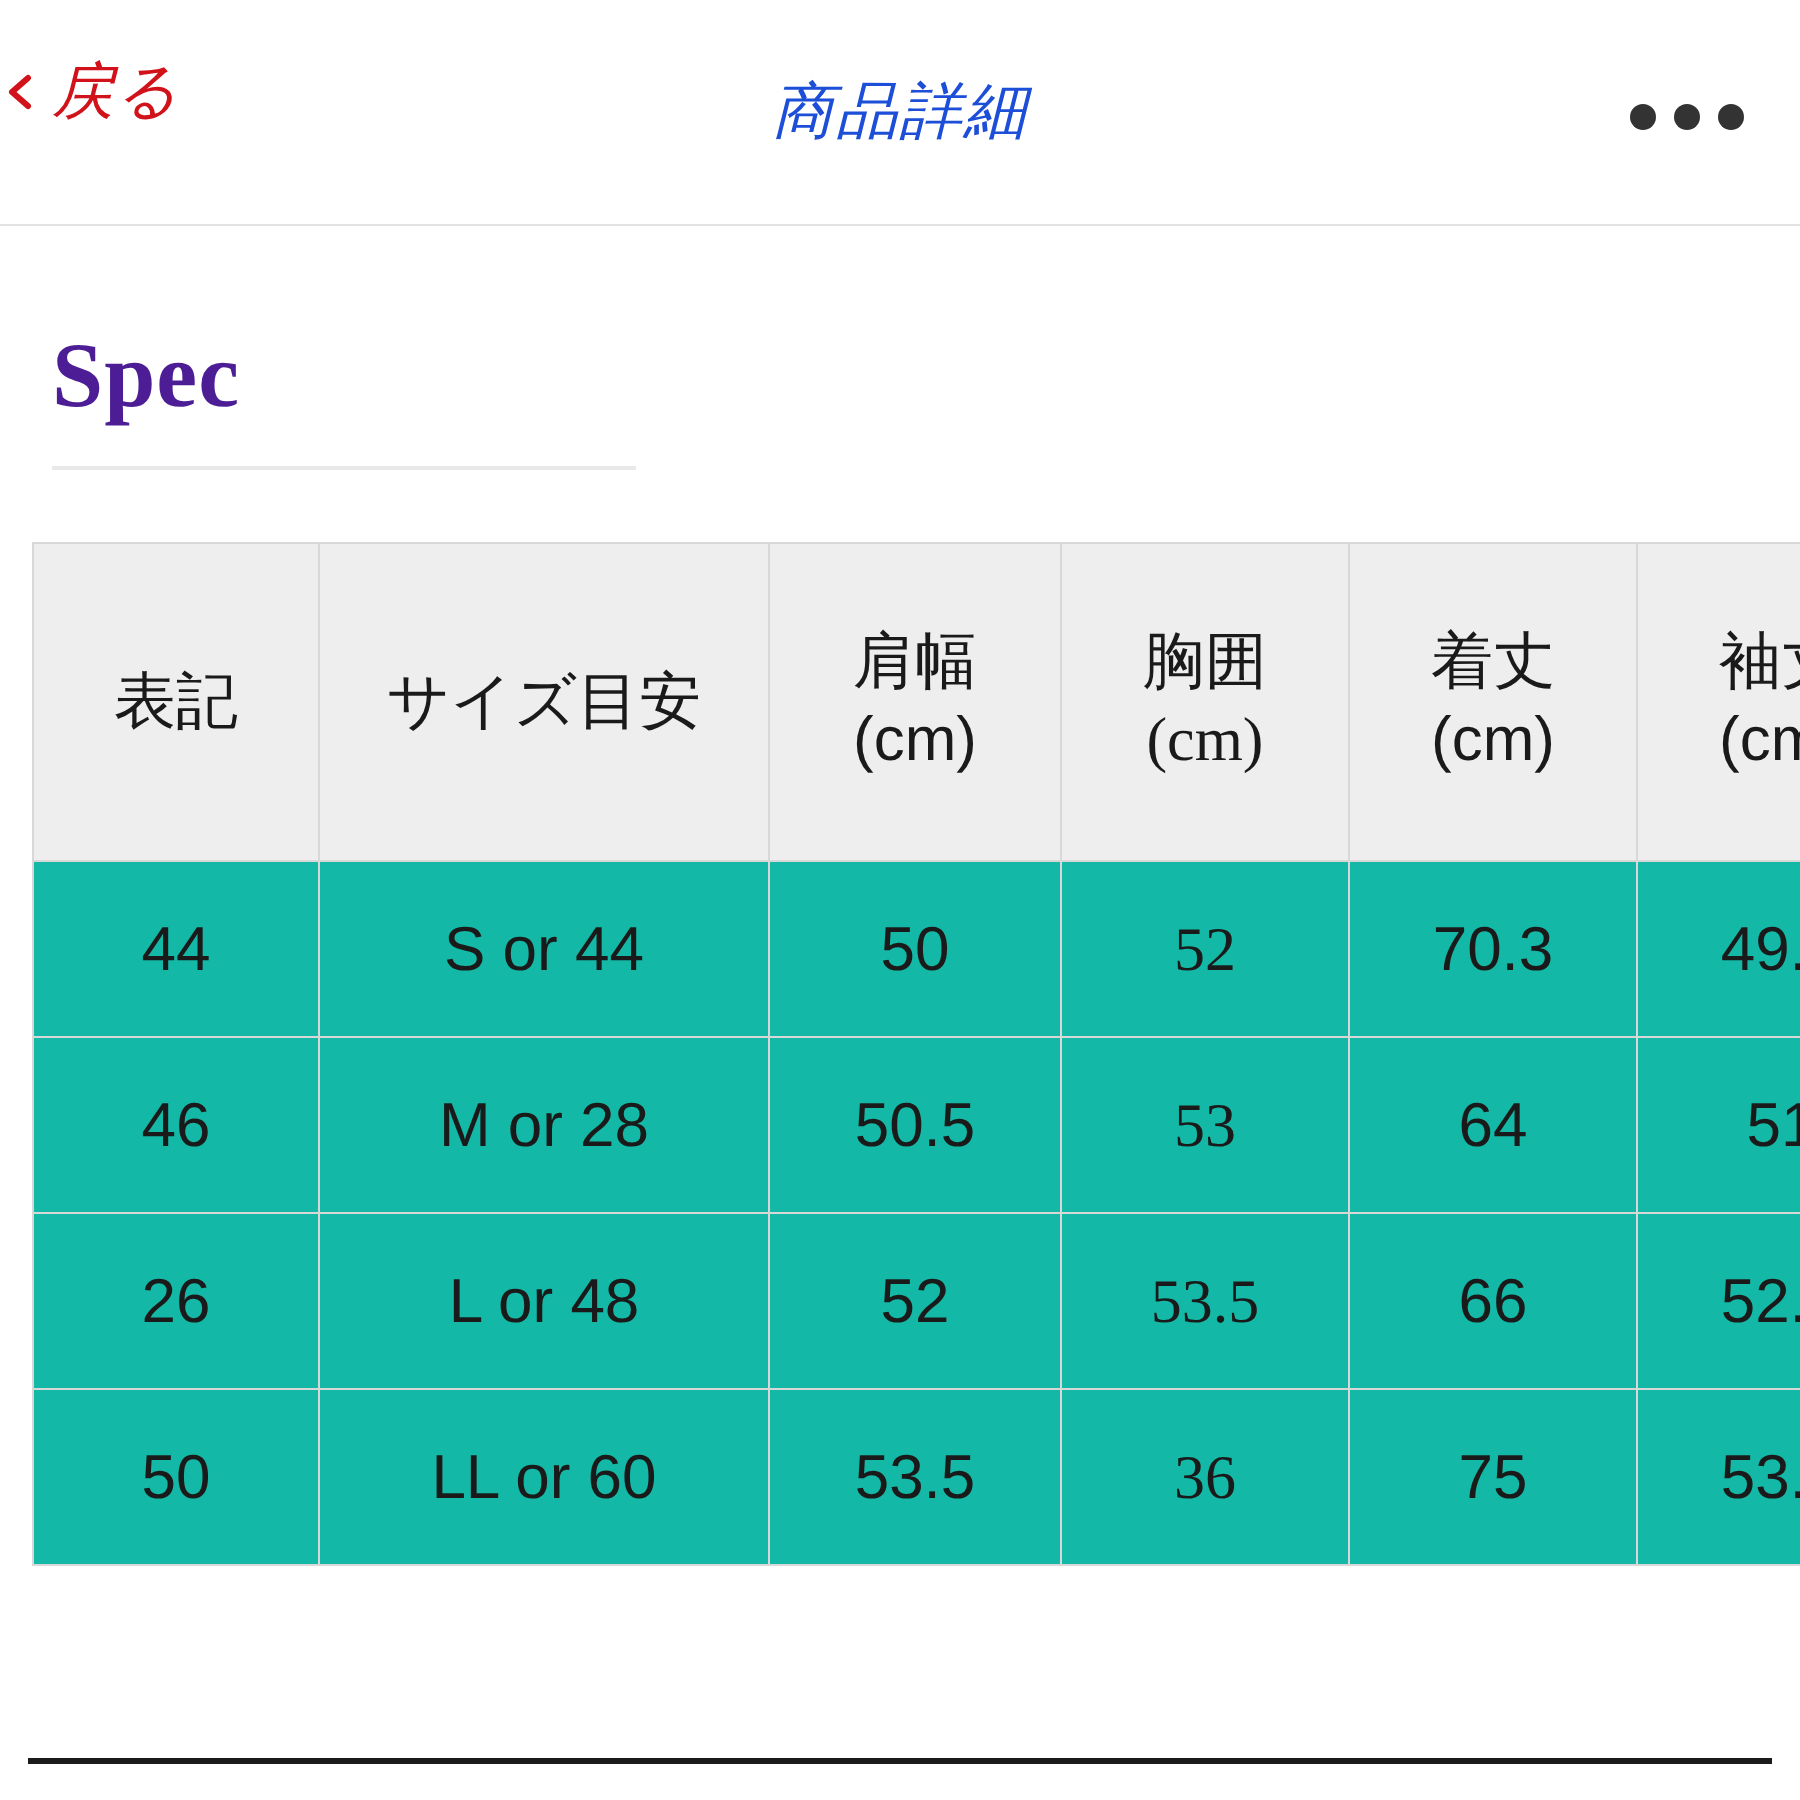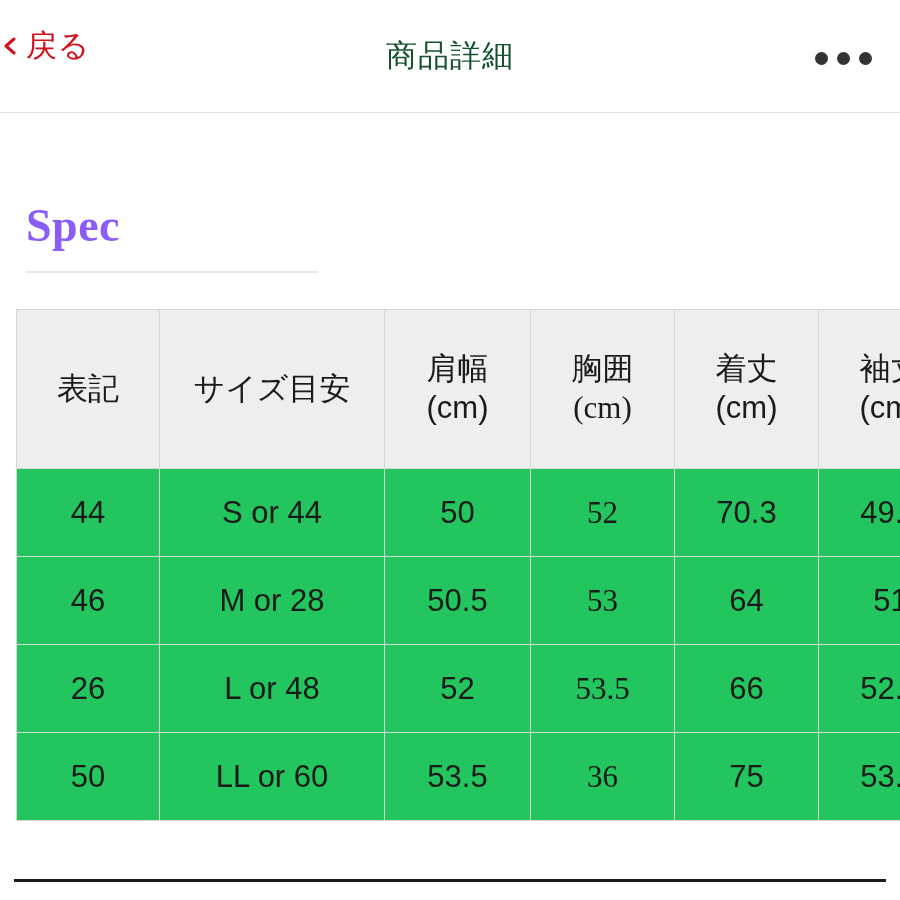--- a/index.html
+++ b/index.html
@@ -18,20 +18,21 @@
 
   
   .navbar {
     position: relative;
     height: 112px;
     background: #ffffff;
     border-bottom: 1px solid #e2e2e2;
     display: flex;
     align-items: center;
     justify-content: center;
+    font-style: italic;
   }
   .nav-back {
     position: absolute;
     left: 0px;
     top: 30px;
     display: flex;
     align-items: center;
     gap: 6px;
     cursor: pointer;
   }
@@ -43,21 +44,21 @@
   }
   .nav-back-label {
     font-size: 31px;
     color: #d1121a;
     font-family: "Liberation Sans", sans-serif;
     line-height: 1;
     letter-spacing: 0.5px;
   }
   .nav-title {
     font-size: 31px;
-    color: #14532d;
+    color: #1d4ed8;
     letter-spacing: 1px;
     font-family: "Liberation Sans", sans-serif;
   }
   .nav-more {
     position: absolute;
     right: 28px;
     top: 52px;
     display: flex;
     gap: 9px;
     cursor: pointer;
@@ -69,26 +70,26 @@
     border-radius: 50%;
     background: #333333;
   }
 
   
   .content {
     padding: 0 16px;
   }
 
   .spec-heading {
-    margin-top: 90px;
+    margin-top: 52px;
     margin-left: 10px;
     font-family: "Liberation Serif", serif;
     font-weight: bold;
     font-size: 46px;
-    color: #8b5cf6;
+    color: #4c1d95;
     letter-spacing: 0.5px;
     line-height: 1;
   }
   .spec-rule {
     margin-top: 22px;
     margin-left: 10px;
     width: 292px;
     height: 2px;
     background: #e9e9e9;
   }
@@ -112,21 +113,21 @@
   }
   table.spec-table thead th {
     background: #eeeeee;
     height: 150px;
     font-weight: normal;
     font-size: 31px;
     line-height: 1.25;
     padding: 4px 6px;
   }
   table.spec-table tbody td {
-    background: #22c55e;
+    background: #14b8a6;
     height: 83px;
     font-size: 31px;
     font-weight: normal;
     padding: 2px 4px;
   }
   .col-0 { width: 130px; }
   .col-1 { width: 212px; }
   .col-2 { width: 133px; }
   .col-3 { width: 131px; font-family: Liberation Serif, serif; }
   .col-4 { width: 131px; }

